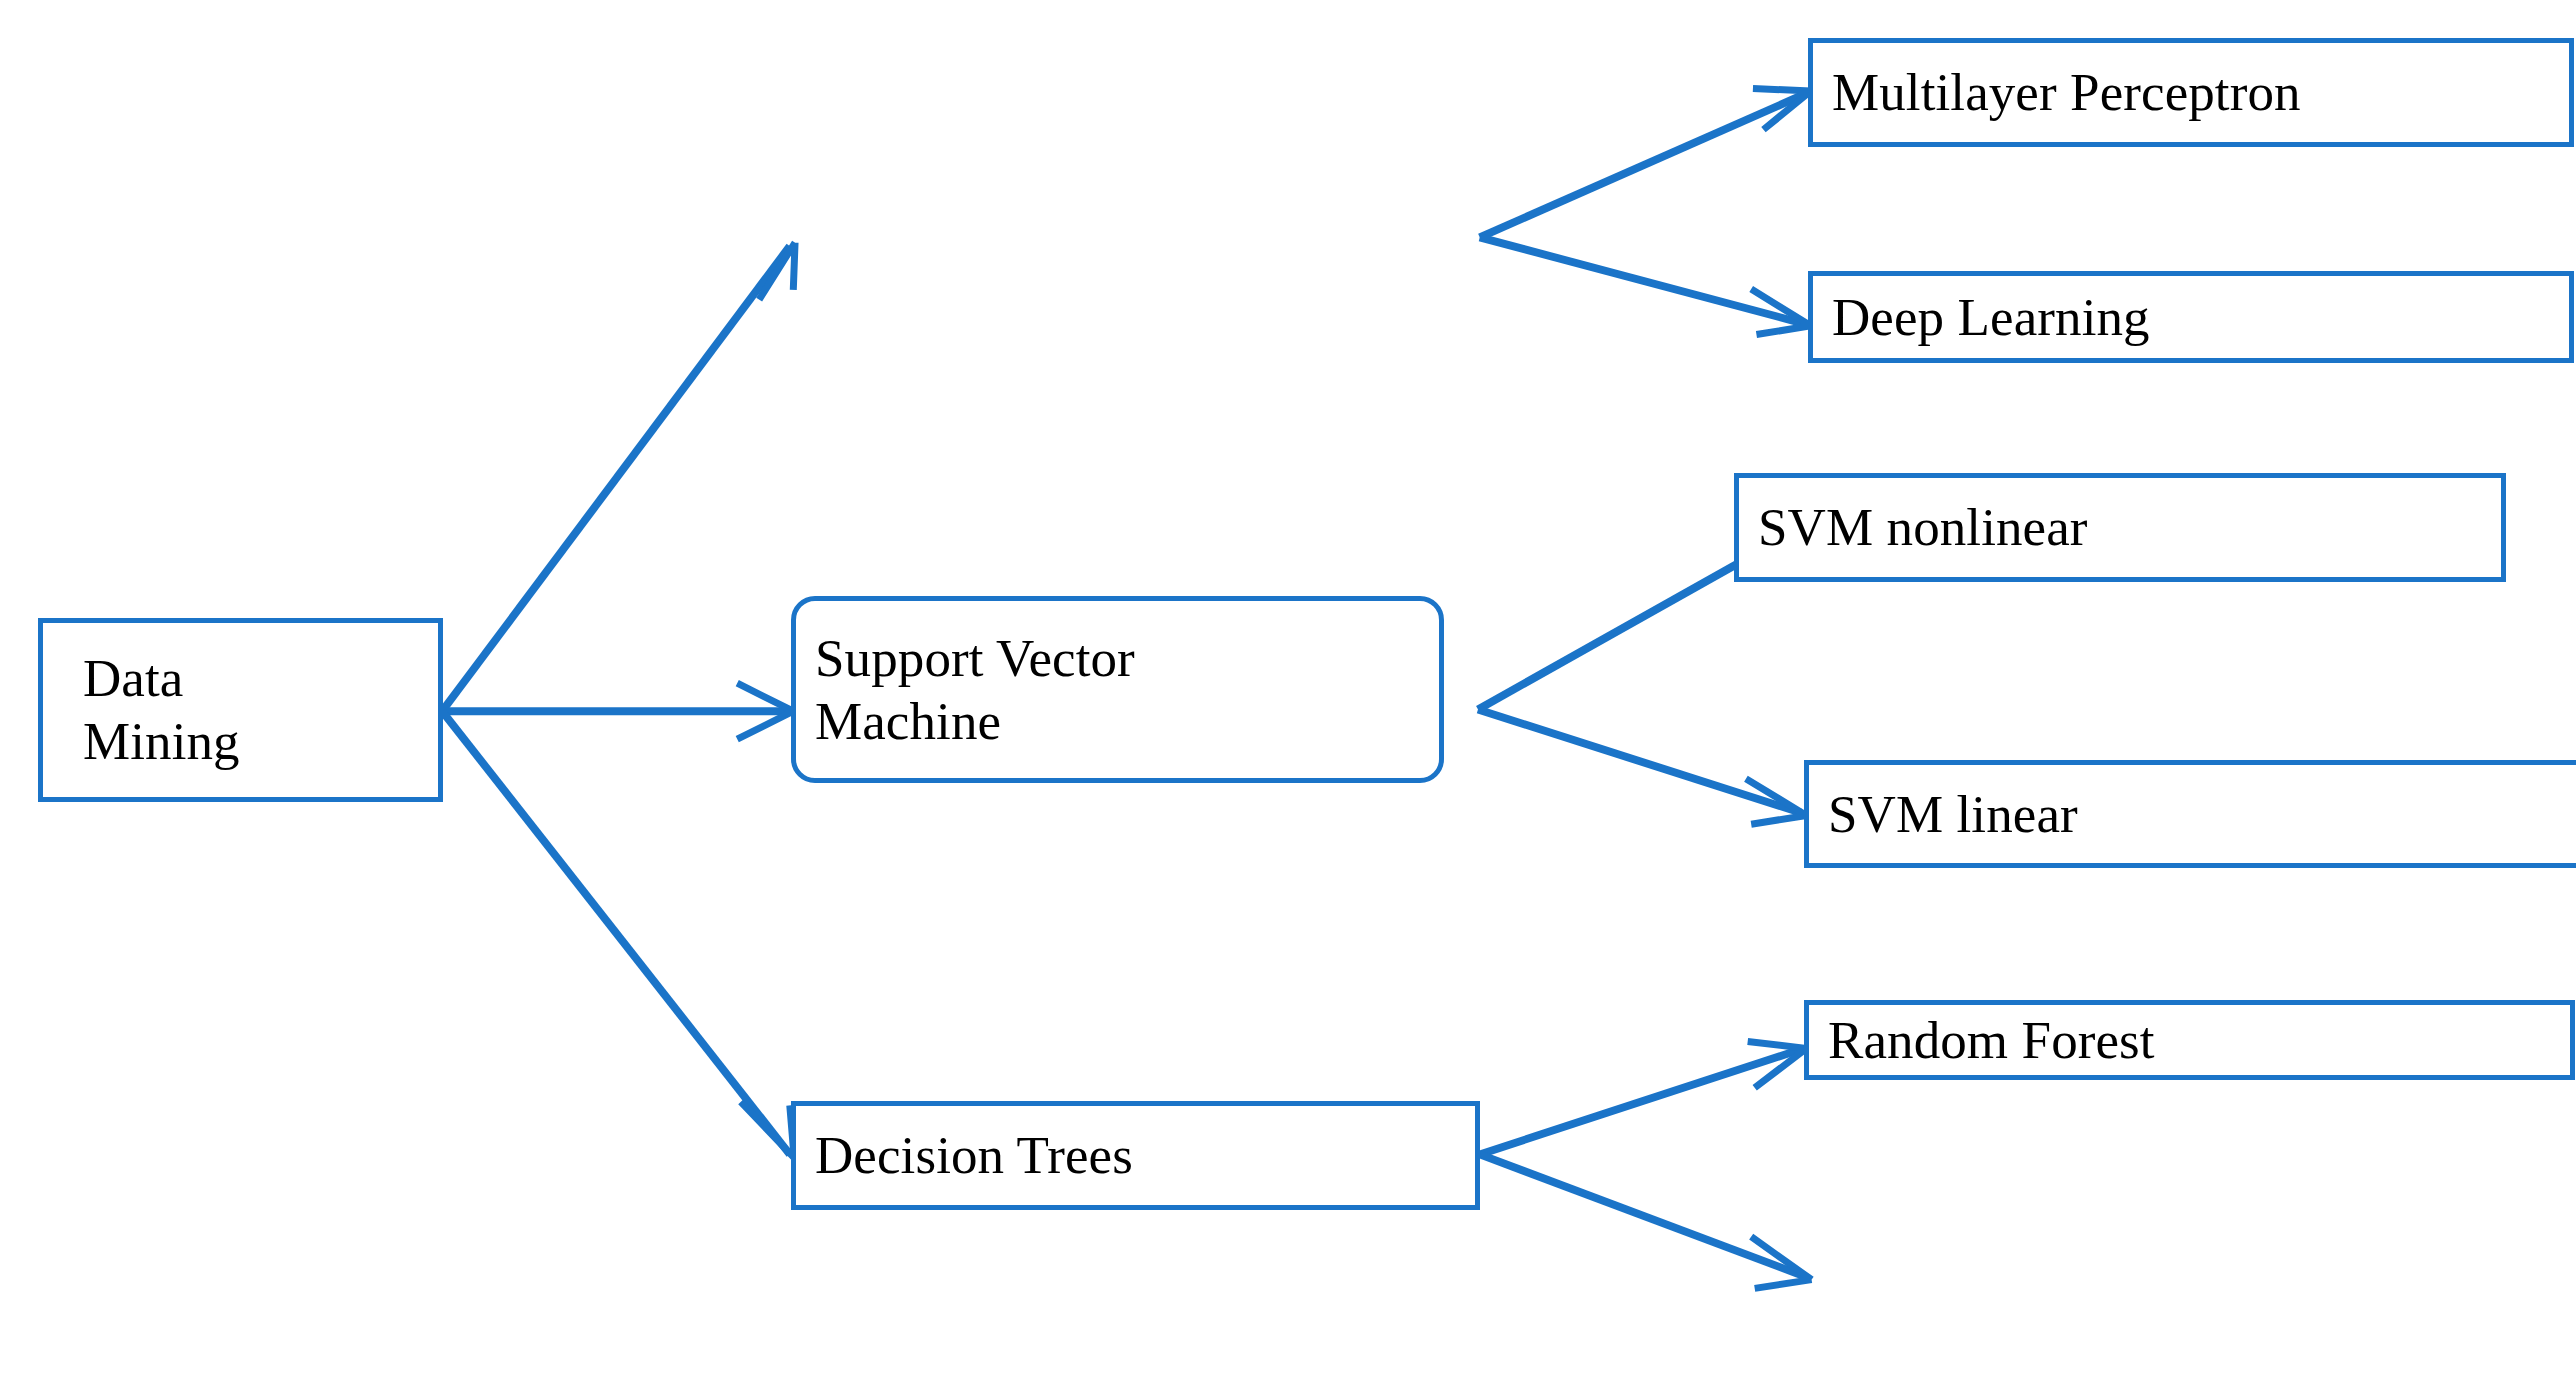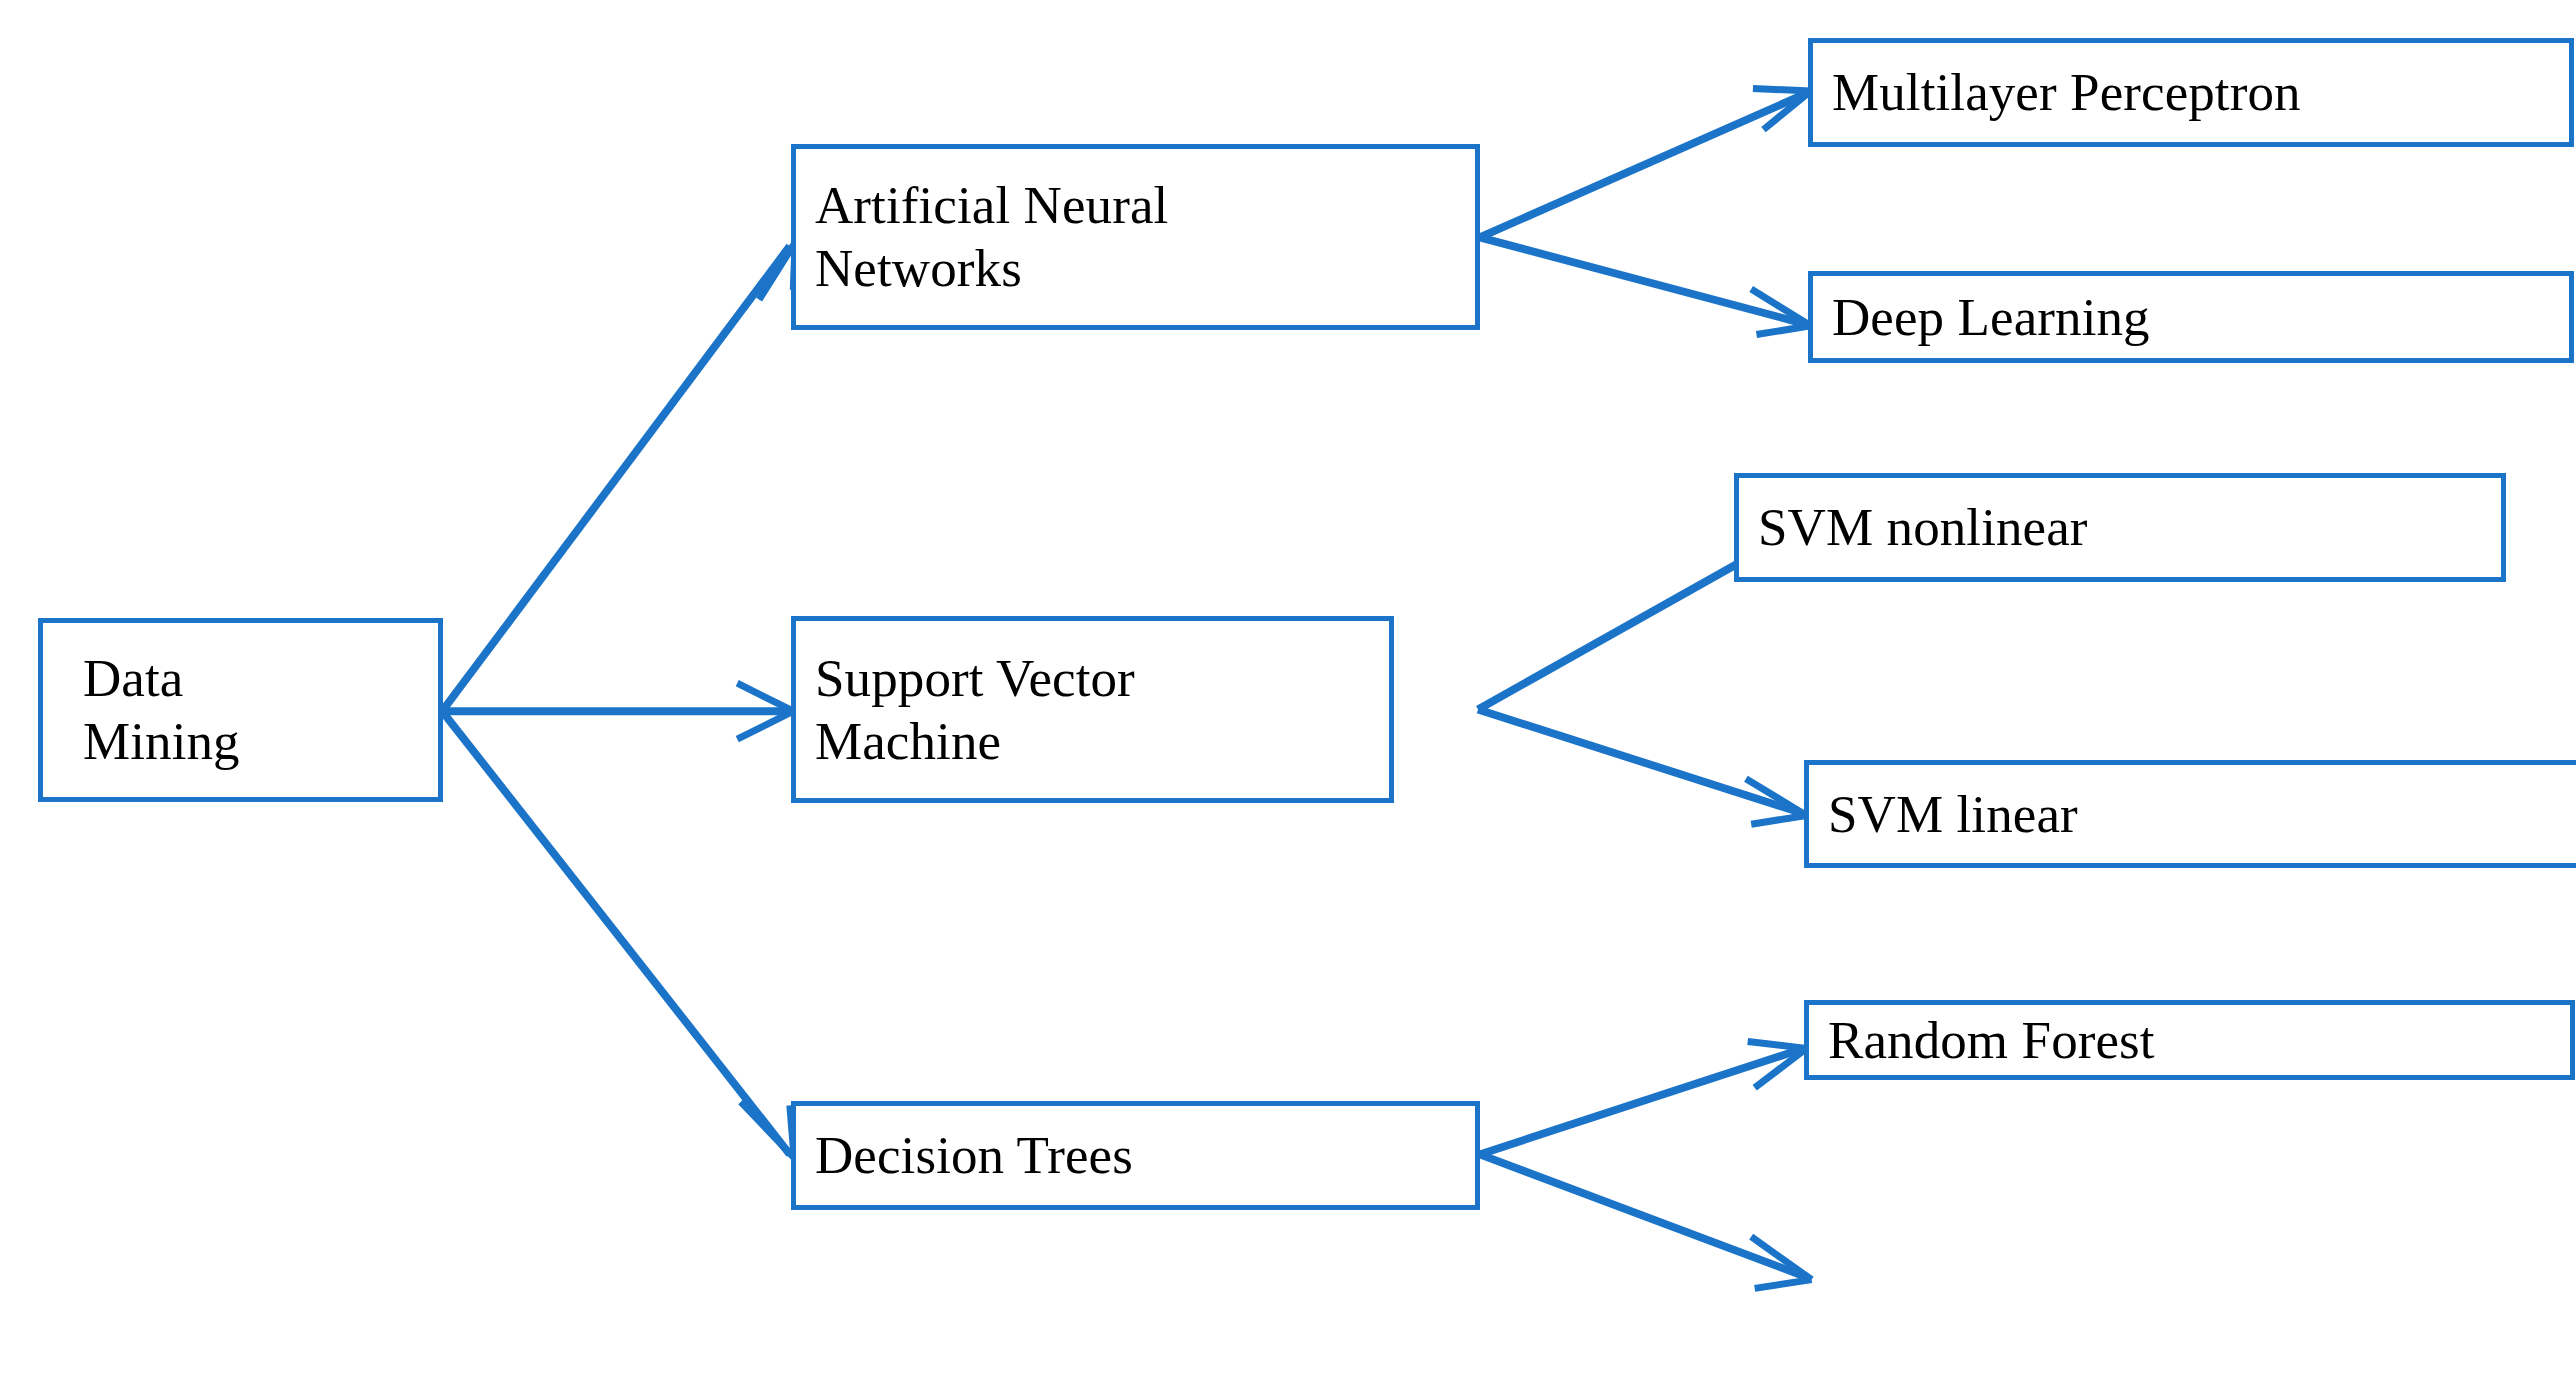--- a/index.html
+++ b/index.html
@@ -107,26 +107,22 @@
       <line class="edge-line" x1="1690" y1="1318" x2="2063" y2="1458" stroke="#1b74c8"></line>
       <path class="arrow-head" d="M 2000 1412 L 2069 1461 M 2004 1471 L 2069 1461" stroke="#1b74c8"></path>
     </g>
   </svg>
 
   <div class="node" id="node-root" style="left: 38px; top: 618px; width: 405px; height: 184px; border-color: rgb(27, 116, 200); padding-left: 40px;">
     <span class="label">Data
 Mining</span>
   </div>
 
-  <div class="node" id="node-ann" style="left: 791px; top: 144px; width: 689px; height: 186px; border-color: rgb(27, 116, 200);">
-    <span class="label">Artificial Neural
-Networks</span>
-  </div>
 
-  <div class="node" id="node-svm" style="left: 791px; top: 616px; width: 603px; height: 187px; border-color: rgb(27, 116, 200);">
+  <div class="node" id="node-svm" style="left: 791px; top: 596px; width: 653px; height: 187px; border-color: rgb(27, 116, 200); border-radius: 24px;">
     <span class="label">Support Vector
 Machine</span>
   </div>
 
   <div class="node" id="node-dt" style="left: 791px; top: 1101px; width: 689px; height: 109px; border-color: rgb(27, 116, 200);">
     <span class="label">Decision Trees</span>
   </div>
 
   <div class="node" id="node-mlp" style="left: 1808px; top: 38px; width: 766px; height: 109px; border-color: rgb(27, 116, 200);">
     <span class="label">Multilayer Perceptron</span>

